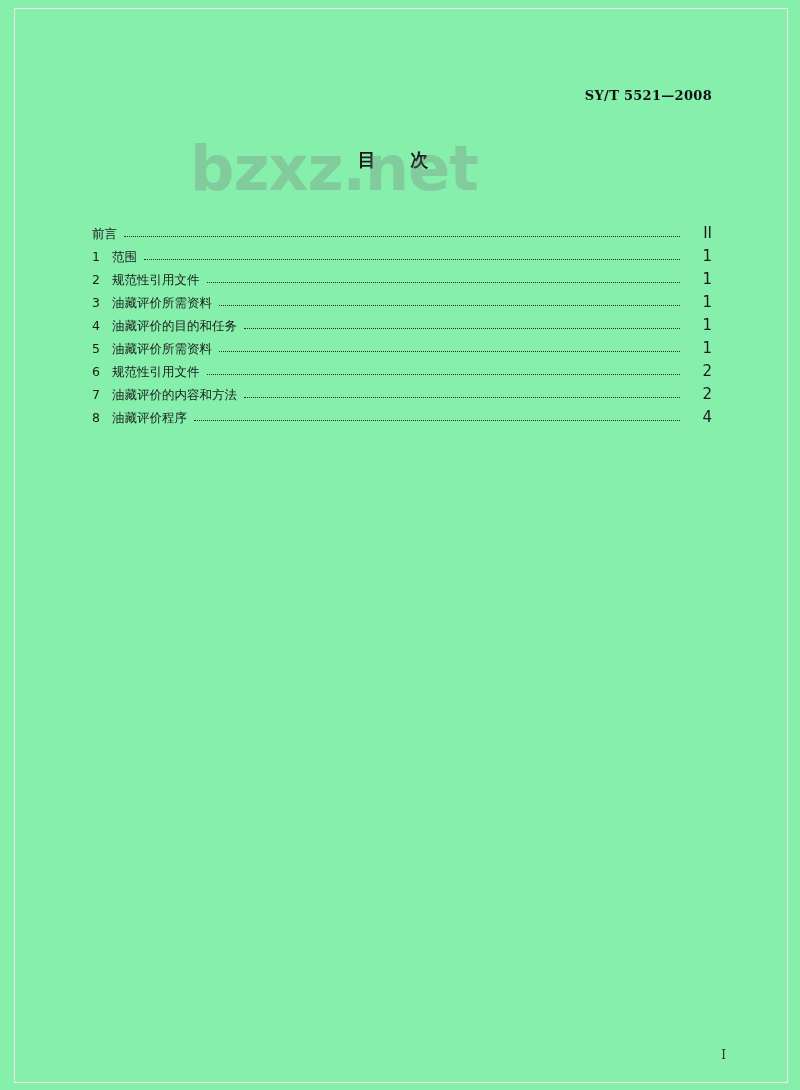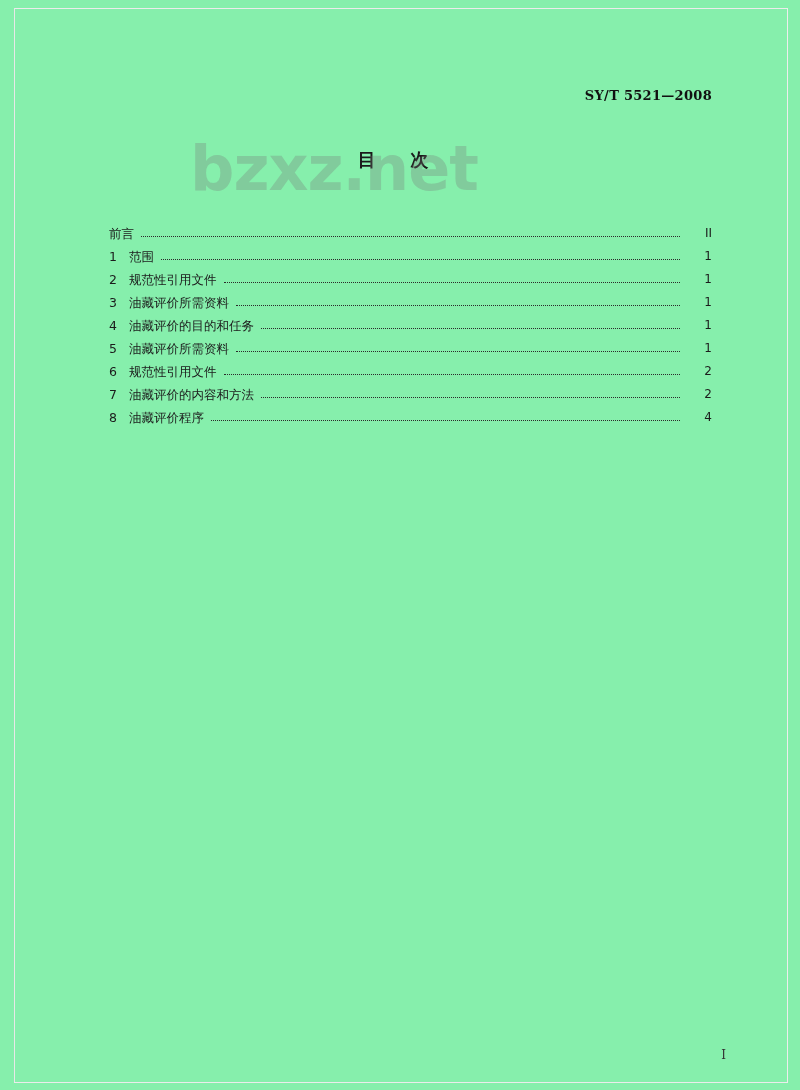--- a/index.html
+++ b/index.html
@@ -96,21 +96,20 @@
   }
   .toc-row {
     display: flex;
     align-items: flex-end;
     font-family: "DejaVu Sans", "Liberation Sans", sans-serif;
     font-size: 12.5px;
     color: #1b1b1b;
     height: 23px;
     line-height: 23px;
     white-space: nowrap;
-    margin-left: 17px;
   }
   .toc-num {
     width: 20px;
     flex: 0 0 20px;
     font-size: 12.5px;
   }
   .toc-label {
     flex: 0 0 auto;
     padding-right: 7px;
   }
@@ -127,21 +126,21 @@
     right: 0;
     bottom: 8px;
     height: 0;
     border-bottom: 1.5px dotted #2b2b2b;
   }
   .toc-page {
     flex: 0 0 auto;
     width: 26px;
     text-align: right;
     padding-left: 6px;
-    font-size: 12px;
+    font-size: 15px;
   }
   .toc-row.no-num .toc-label { padding-left: 0; }
 
   .footer-page {
     position: absolute;
     right: 74px;
     bottom: 28px;
     font-family: "DejaVu Serif", "Liberation Serif", serif;
     font-size: 12px;
     color: #333;

